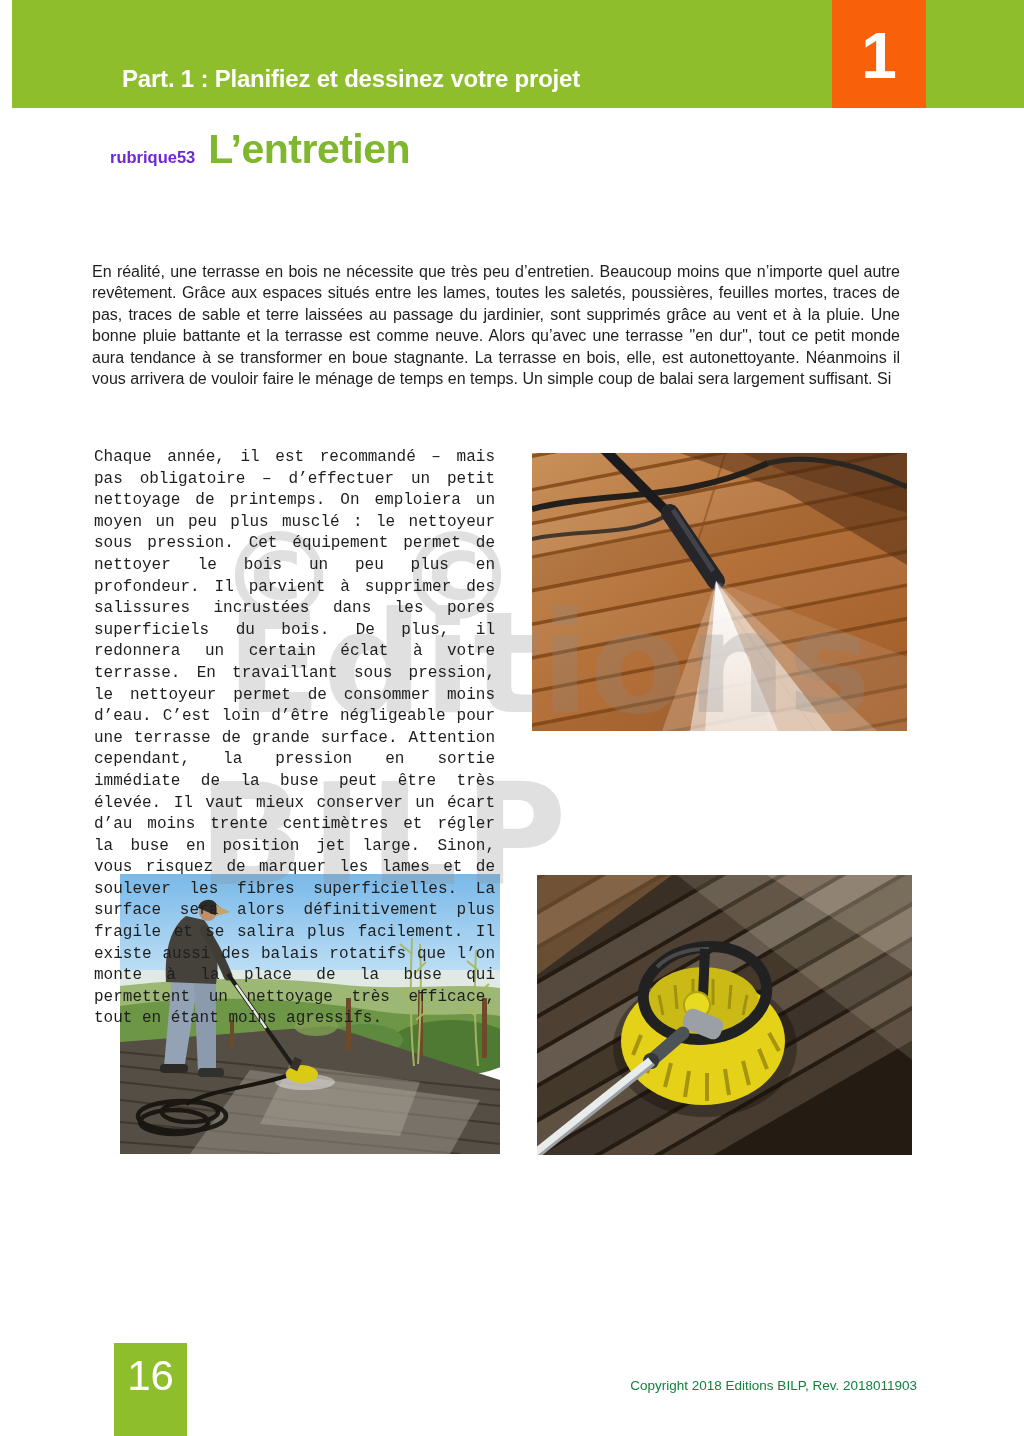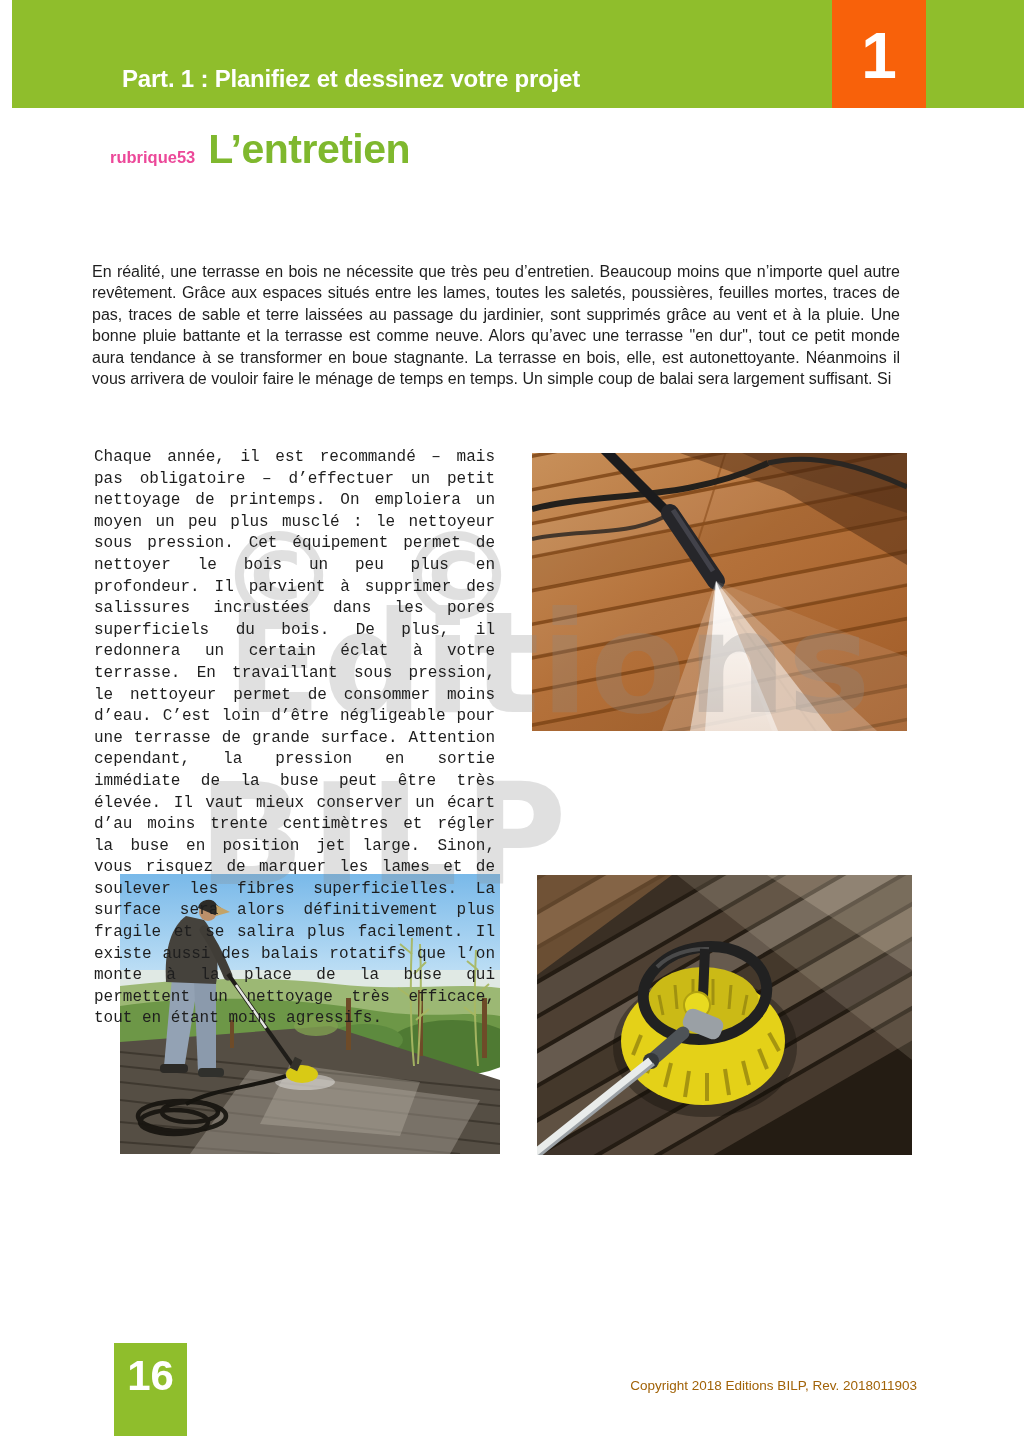--- a/index.html
+++ b/index.html
@@ -8,21 +8,21 @@
     font-family:"Liberation Sans", sans-serif;overflow:hidden;
   }
   
   .header-band{position:absolute;left:0;top:0;width:1024px;height:108px;background:#8FBE2C;z-index:3;margin-left:12px;}
   .part-title{position:absolute;left:110px;bottom:15px;color:#ffffff;font-size:24px;font-weight:bold;letter-spacing:-0.2px;}
   .chapter-box{position:absolute;left:820px;top:0;width:94px;height:108px;background:#F8610A;
     display:flex;align-items:center;justify-content:center;}
   .chapter-box span{color:#ffffff;font-size:64px;font-weight:bold;line-height:1;padding-top:4px;}
   
   .rubrique-row{position:absolute;left:110px;top:126px;display:flex;align-items:baseline;z-index:3;white-space:nowrap;}
-  .kicker{color:#ec4899;font-weight:bold;font-size:16.5px;}
+  .kicker{color:#6d28d9;font-weight:bold;font-size:16.5px;}
   .rubrique-title{color:#7FB82E;font-weight:bold;font-size:41px;margin:0 0 0 13px;letter-spacing:-0.5px;}
   .article-row{position:absolute;left:110px;top:224px;display:flex;align-items:baseline;z-index:3;white-space:nowrap;}
   .article-title{color:#7FB82E;font-weight:bold;font-size:24px;margin:0 0 0 12px;letter-spacing:-0.2px;}
   
   .intro-block{position:absolute;left:92px;top:261px;width:808px;z-index:3;}
   .intro-block p{margin:0;font-size:16px;line-height:21.4px;text-align:justify;color:#1E1E1E;}
   .body-block{position:absolute;left:94px;top:447px;width:401px;z-index:3;font-family:Liberation Mono, monospace;}
   .body-block p{margin:0;font-size:16px;line-height:21.6px;text-align:justify;color:#1E1E1E;}
   
   figure{margin:0;padding:0;position:absolute;overflow:hidden;z-index:1;}
@@ -34,22 +34,22 @@
   .watermark{position:absolute;left:0;top:0;width:1024px;height:1436px;z-index:2;pointer-events:none;
     color:#8C8C8C;opacity:0.26;font-weight:bold;}
   .watermark span{position:absolute;line-height:1;font-family:"DejaVu Sans", sans-serif;}
   .wm-c1{left:218px;top:516px;font-size:122px;}
   .wm-c2{left:396px;top:516px;font-size:122px;}
   .wm-line1{left:198px;top:594px;font-size:140px;letter-spacing:1px;margin-left:28px;}
   .wm-line2{left:198px;top:766px;font-size:140px;letter-spacing:6px;}
   
   .page-number-box{position:absolute;left:114px;top:1343px;width:73px;height:93px;background:#8FBE2C;
     display:flex;justify-content:center;align-items:flex-start;z-index:3;}
-  .page-number-box span{color:#ffffff;font-size:42px;font-weight:bold;line-height:1;padding-top:12px;}
-  .copyright{position:absolute;right:107px;top:1378px;color:#a16207;font-size:13.5px;z-index:3;}
+  .page-number-box span{color:#ffffff;font-size:42px;font-weight:normal;line-height:1;padding-top:12px;}
+  .copyright{position:absolute;right:107px;top:1378px;color:#15803d;font-size:13.5px;z-index:3;}
 </style>
 </head>
 <body>
 
 <div class="page">
 
   <div class="header-band">
     <div class="part-title">Part. 1 : Planifiez et dessinez votre projet</div>
     <div class="chapter-box">
       <span>1</span>

